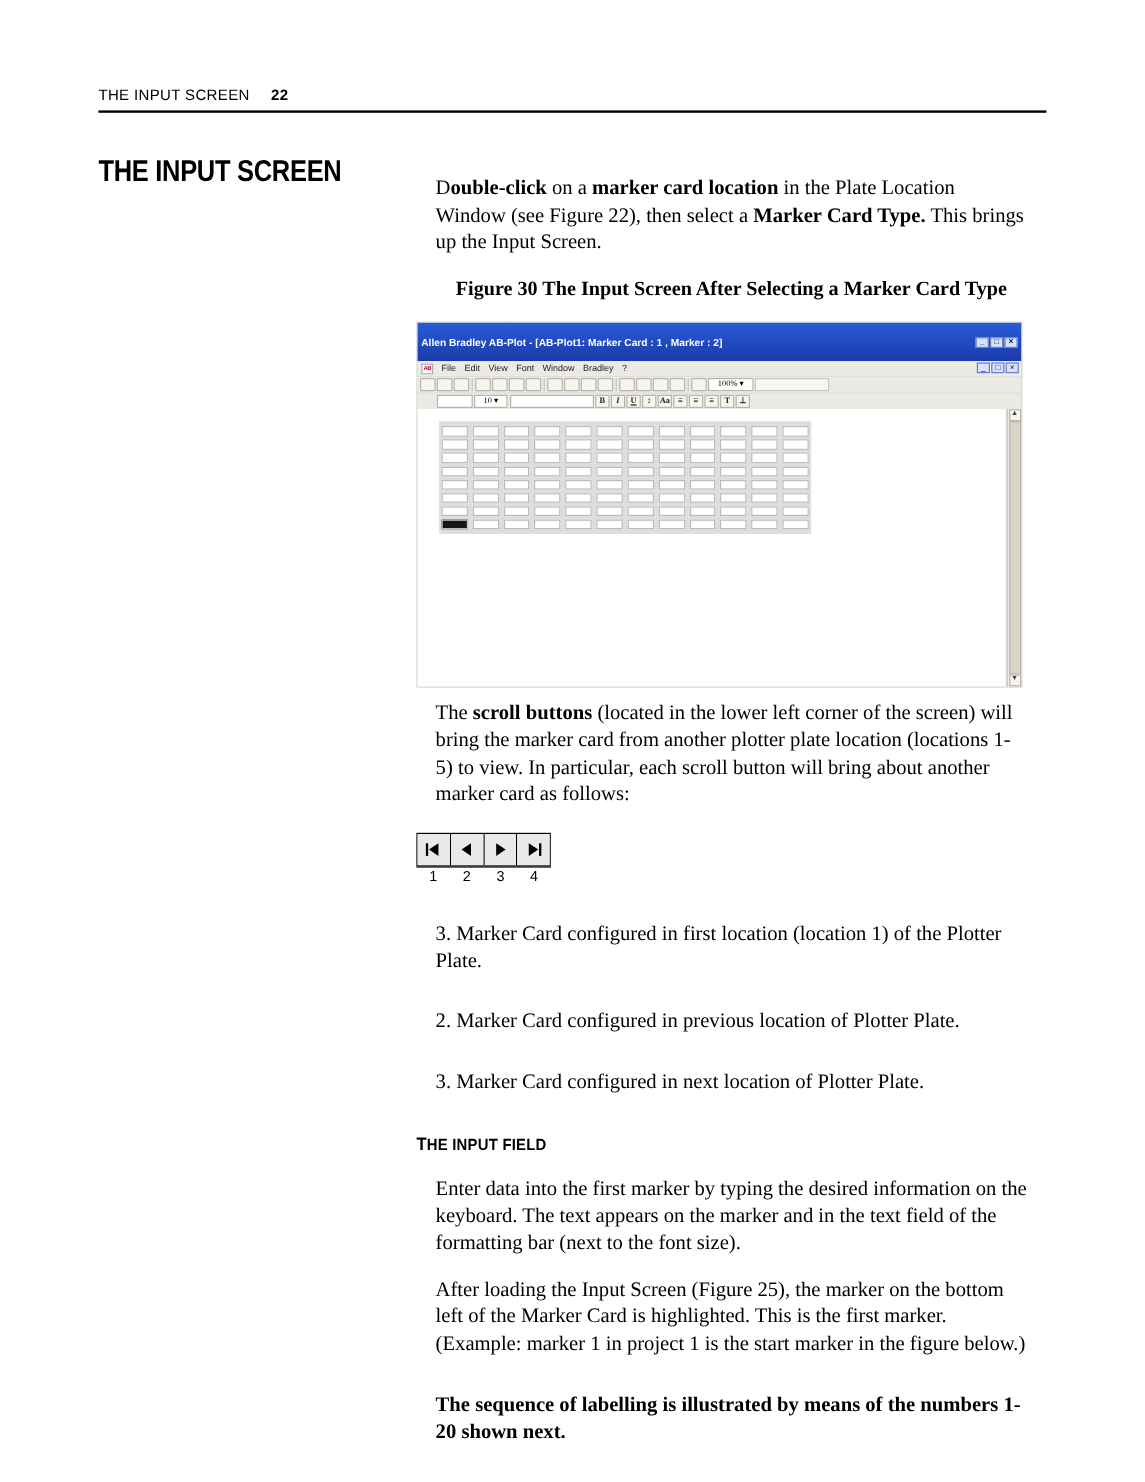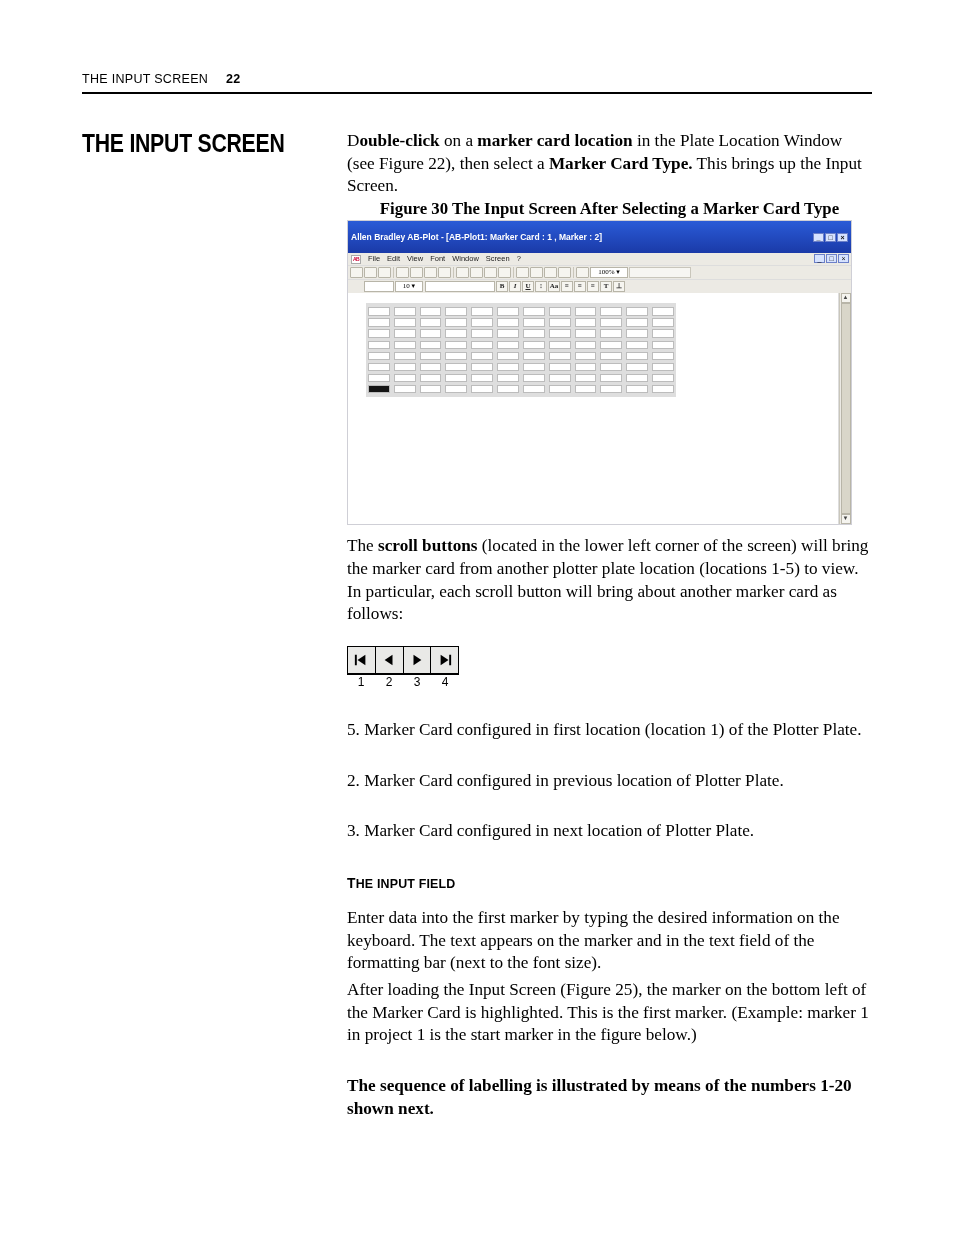--- a/index.html
+++ b/index.html
@@ -42,21 +42,21 @@
     letter-spacing: -0.3px;
     font-size: 25px;
     line-height: 1.05;
     transform: scaleX(0.85);
     transform-origin: left top;
   }
   .body {
     font-size: 17.2px;
     line-height: 1.32;
   }
-  .body p { margin: 0; }
+  .body p { margin: 16px; }
   .body .gap-s { margin-top: 4px; }
   .body .gap-m { margin-top: 28px; }
   .body .bold, .body b { font-weight: 700; }
   .fig-cap {
     font-weight: 700;
     font-size: 16.8px;
     margin-top: 6px;
     margin-bottom: 8px;
     text-align: center;
   }
@@ -240,21 +240,21 @@
             <span class="tbtn">×</span>
           </span>
         </div>
         <div class="menubar">
           <span class="mlogo">AB</span>
           <span>File</span>
           <span>Edit</span>
           <span>View</span>
           <span>Font</span>
           <span>Window</span>
-          <span>Screen</span>
+          <span>Bradley</span>
           <span>?</span>
           <span class="mright">
             <span class="tbtn">_</span>
             <span class="tbtn">□</span>
             <span class="tbtn">×</span>
           </span>
         </div>
         <div class="toolbar">
           <span class="tb"></span>
           <span class="tb"></span>
@@ -459,21 +459,21 @@
           </div>
         </div>
         <div class="sblabels">
           <span>1</span>
           <span>2</span>
           <span>3</span>
           <span>4</span>
         </div>
       </div>
 
-      <p class="gap-m">5. Marker Card configured in first location (location 1) of the Plotter Plate.</p>
+      <p class="gap-m">3. Marker Card configured in first location (location 1) of the Plotter Plate.</p>
       <p class="gap-m">2. Marker Card configured in previous location of Plotter Plate.</p>
       <p class="gap-m">3. Marker Card configured in next location of Plotter Plate.</p>
 
       <div class="subhead">
         <span class="lead">T</span><span>HE INPUT FIELD</span>
       </div>
 
       <p>Enter data into the first marker by typing the desired information on the keyboard. The text appears on the marker and in the text field of the formatting bar (next to the font size).</p>
       <p class="gap-s">After loading the Input Screen (Figure 25), the marker on the bottom left of the Marker Card is highlighted. This is the first marker. (Example: marker 1 in project 1 is the start marker in the figure below.)</p>
 

